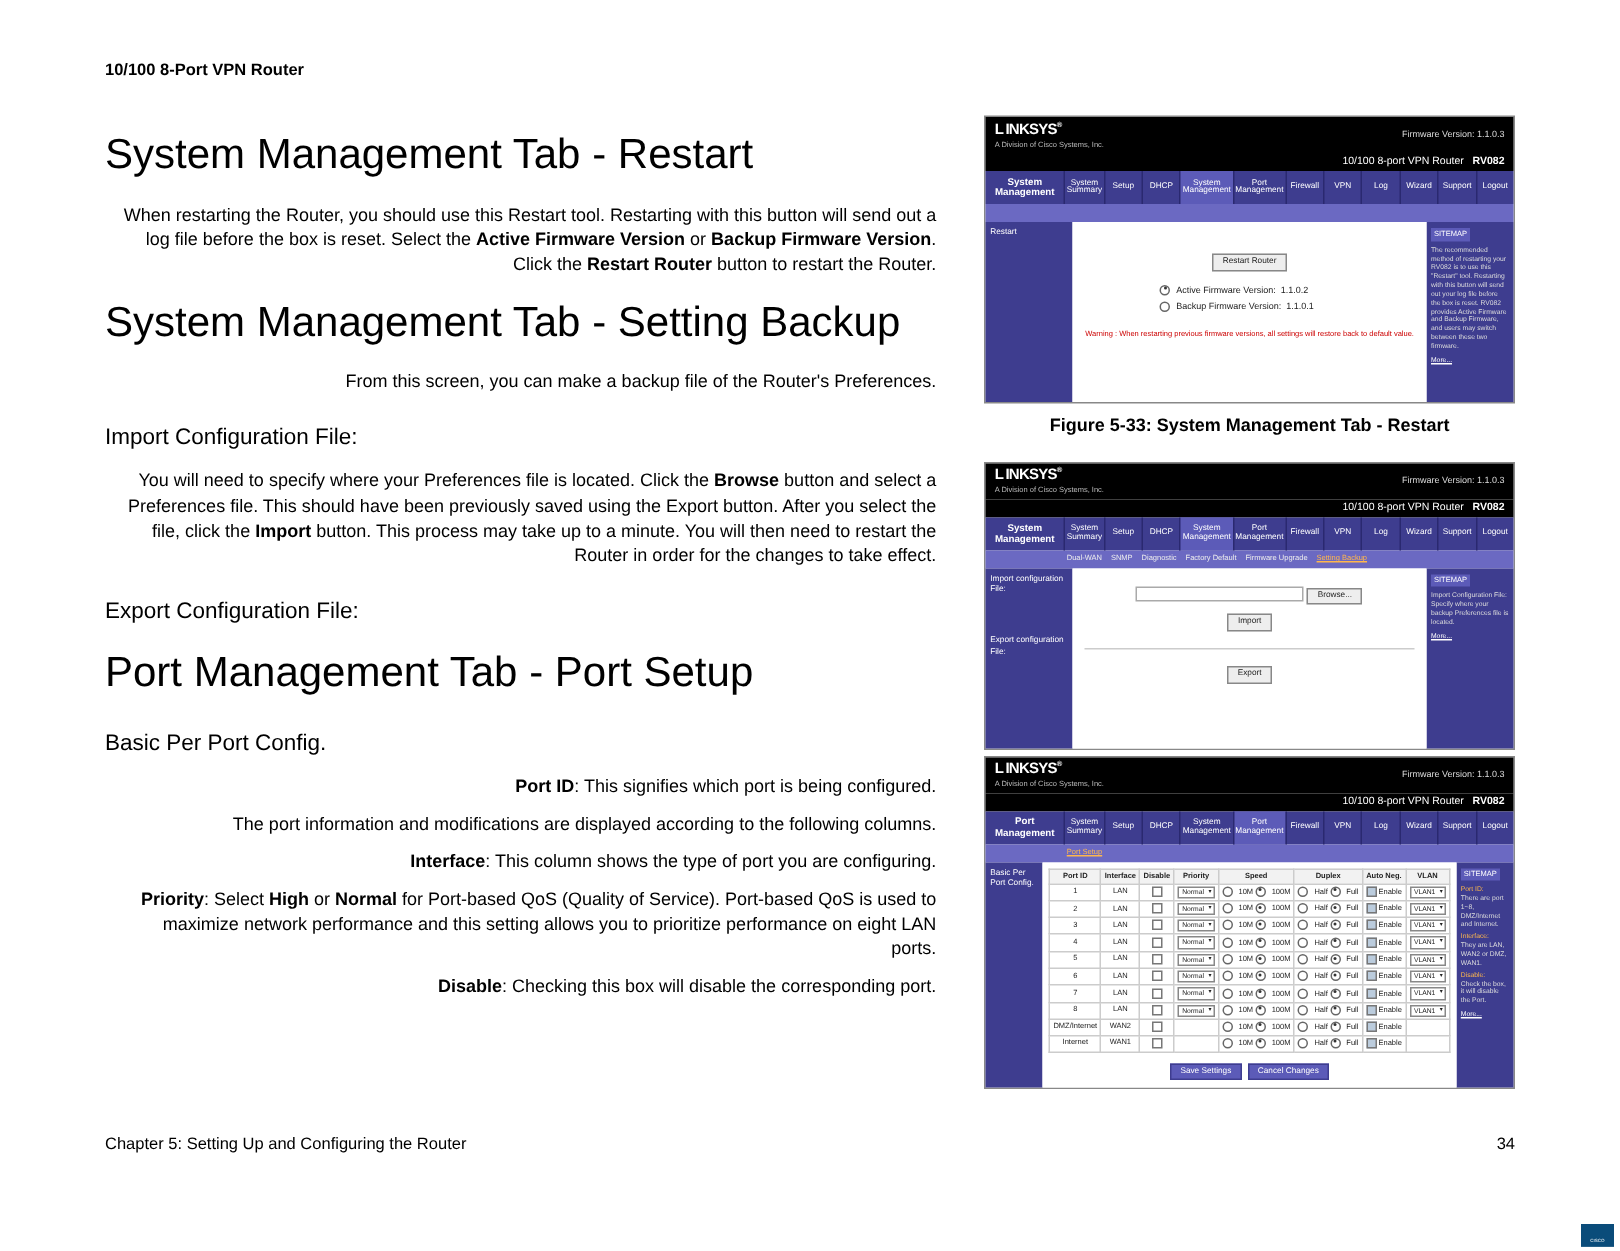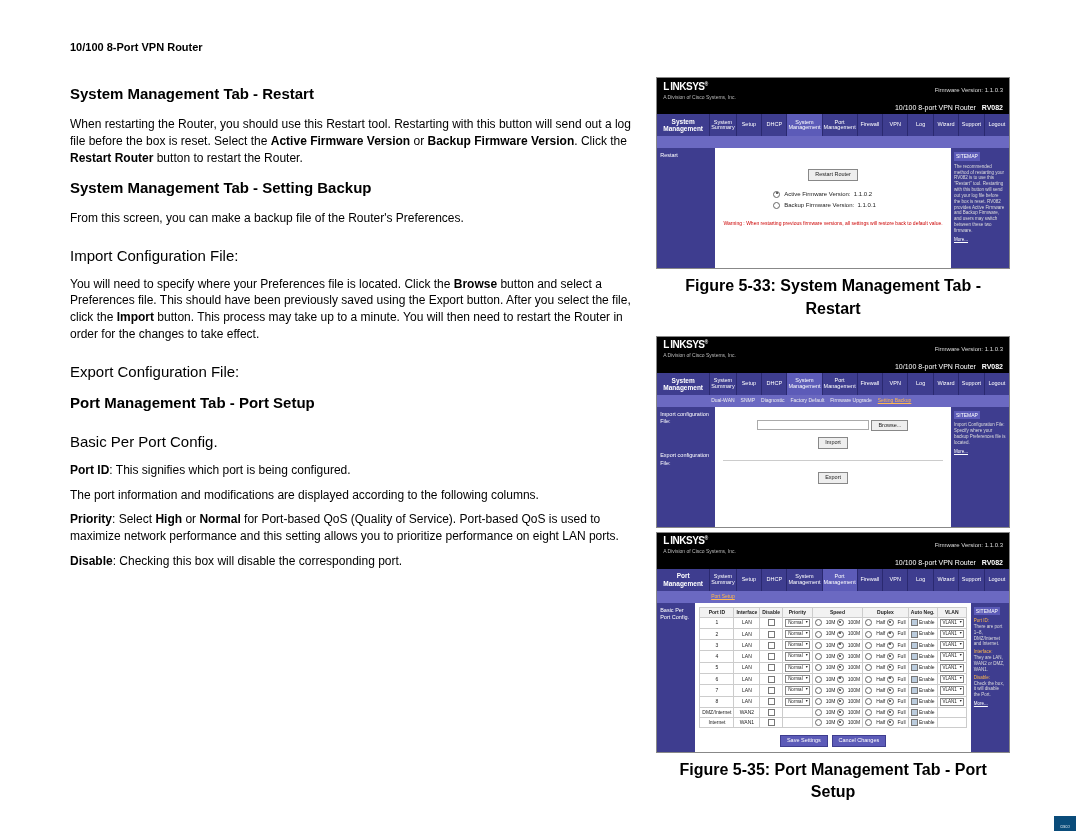--- a/index.html
+++ b/index.html
@@ -23,40 +23,41 @@
   }
   .left {
     flex: 1.6;
     min-width: 0;
   }
   .right {
     flex: 1;
     min-width: 0;
   }
   h1 {
-    font-size: 15px;
-    font-weight: bold;
+    font-size: 28px;
+    font-weight: normal;
     margin: 10px 0 12px 0;
   }
   h2 {
     font-size: 15px;
     font-weight: normal;
     margin: 18px 0 10px 0;
   }
   p {
-    margin: 8px 0;
+    margin: 8px 12px;
+    text-align: right;
   }
   .footer {
     display: flex;
     justify-content: space-between;
     margin-top: 30px;
     font-size: 11px;
   }
   .figure-caption {
-    font-size: 16px;
+    font-size: 12px;
     font-weight: bold;
     text-align: center;
     margin: 6px 0 16px 0;
   }
   .screenshot {
     border: 1px solid #888;
     background: #fff;
     font-size: 6px;
     color: #222;
     margin-top: 4px;
@@ -272,20 +273,21 @@
     </p>
 
     <h2>Export Configuration File:</h2>
 
     <h1>Port Management Tab - Port Setup</h1>
 
     <h2>Basic Per Port Config.</h2>
     <p><b>Port ID</b><span>: This signifies which port is being configured.</span></p>
 
     <p>The port information and modifications are displayed according to the following columns.</p>
+    <p><b>Interface</b><span>: This column shows the type of port you are configuring.</span></p>
     <p>
       <b>Priority</b><span>: Select </span><b>High</b><span> or </span><b>Normal</b><span> for Port-based QoS (Quality of Service). Port-based QoS is used to maximize network performance and this setting allows you to prioritize performance on eight LAN ports.</span>
     </p>
     <p><b>Disable</b><span>: Checking this box will disable the corresponding port.</span></p>
 
   </div>
 
   <div class="right">
 
     <div class="screenshot">
@@ -553,21 +555,20 @@
         <div class="ss-right">
           <span class="sitemap">SITEMAP</span>
           <div><span style="color:#ffb74d">Port ID:</span><br><span>There are port 1~8, DMZ/Internet and Internet.</span></div>
           <div style="margin-top:2px"><span style="color:#ffb74d">Interface:</span><br><span>They are LAN, WAN2 or DMZ, WAN1.</span></div>
           <div style="margin-top:2px"><span style="color:#ffb74d">Disable:</span><br><span>Check the box, it will disable the Port.</span></div>
           <div style="margin-top:3px"><span class="more-link">More...</span></div>
           <div class="cisco">CISCO</div>
         </div>
       </div>
     </div>
-    <div class="figure-caption">Figure 5-35: Port Management Tab - Port Setup</div>
 
   </div>
 </div>
 
 <div class="footer">
   <div>
     <div>Chapter 5: Setting Up and Configuring the Router</div>
 
   </div>
   <div>34</div>

